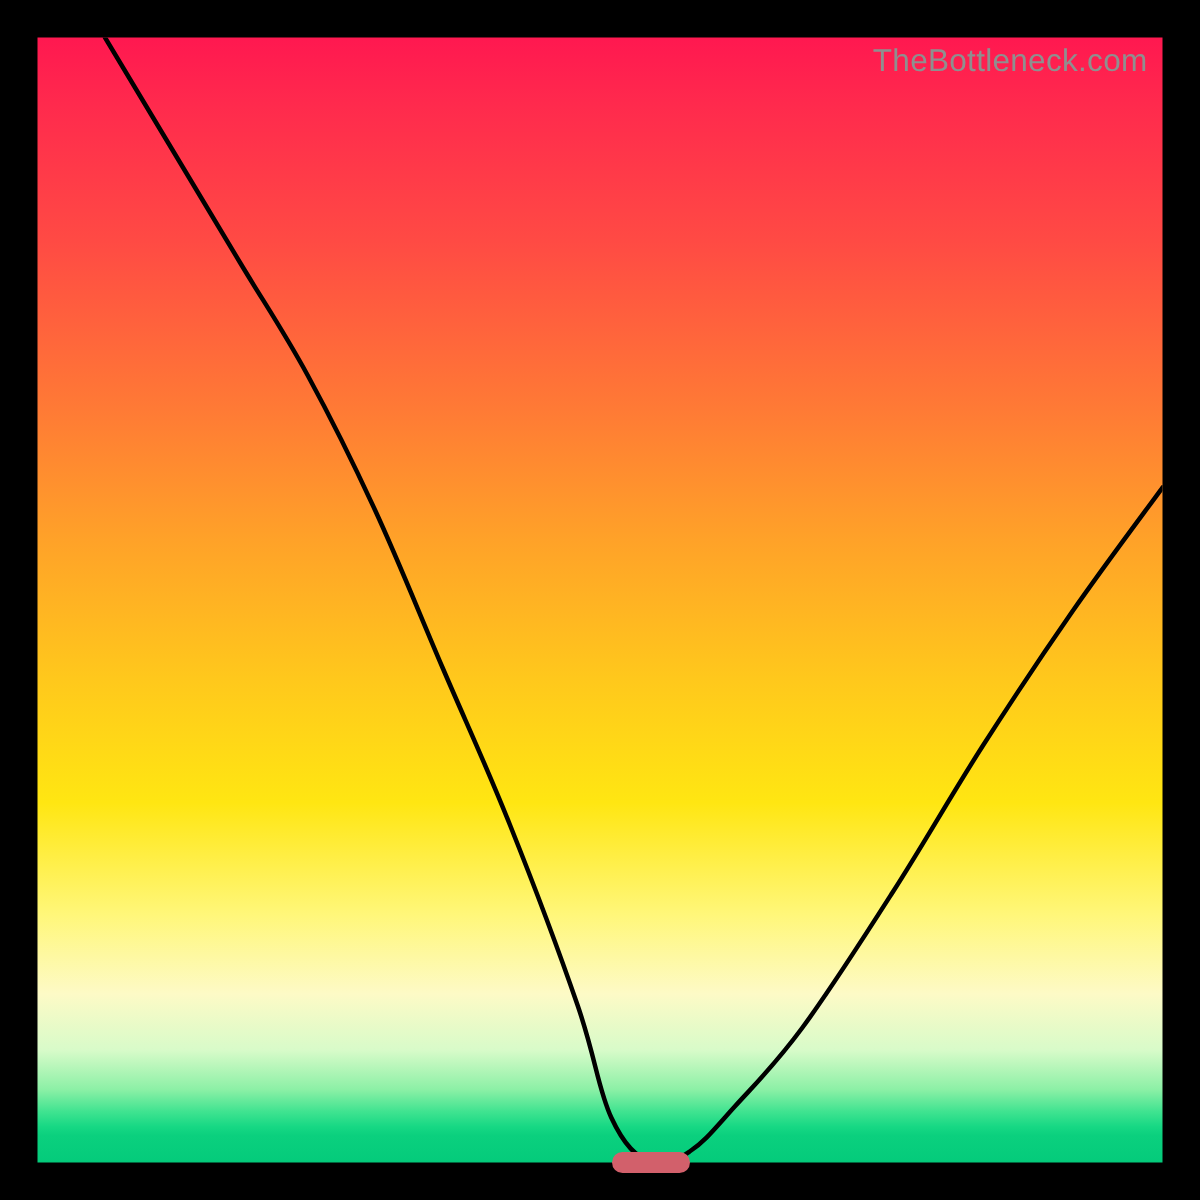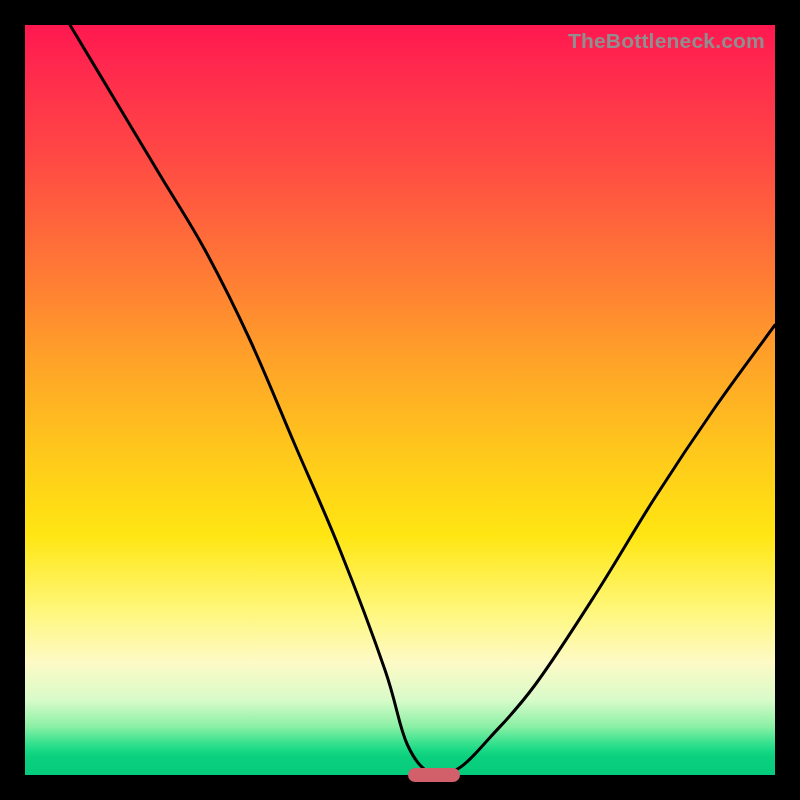--- a/index.html
+++ b/index.html
@@ -42,21 +42,21 @@
       #0bd07e 97.6%,
       #04cb7b 100%
     );
   }
   .watermark {
     position: absolute;
     top: 4px;
     right: 10px;
     color: #8f8f8f;
     font-size: 21px;
-    font-weight: 700;
+    font-weight: 400;
     letter-spacing: 0.2px;
     z-index: 5;
   }
   svg.curve {
     position: absolute;
     left: 0;
     top: 0;
     width: 750px;
     height: 750px;
     z-index: 3;

